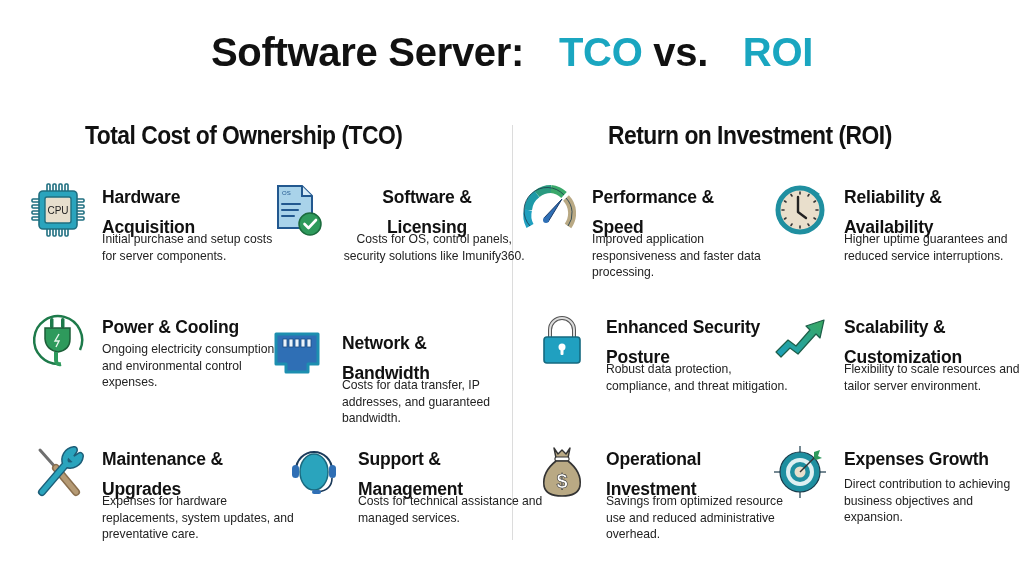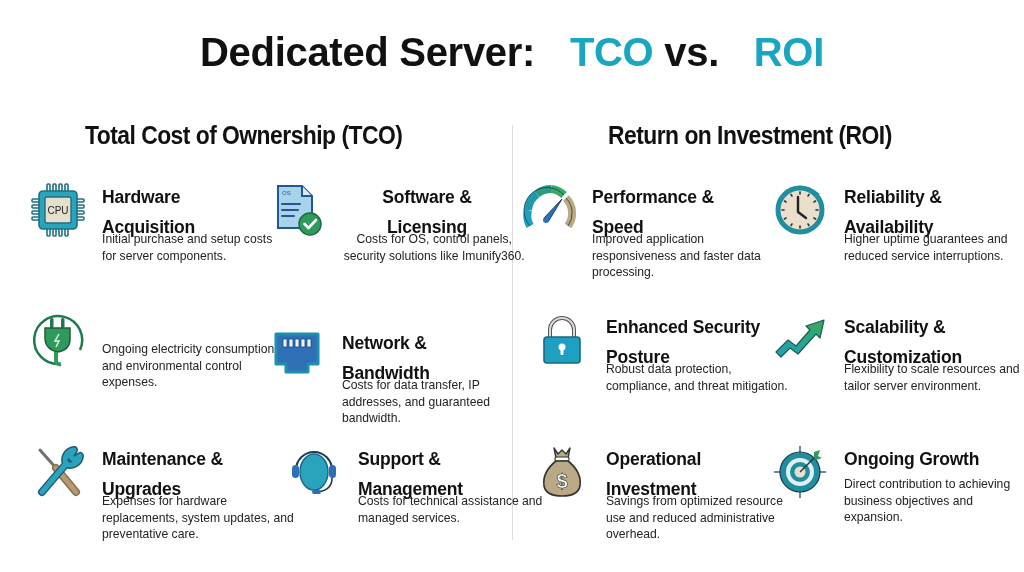--- a/index.html
+++ b/index.html
@@ -16,21 +16,21 @@
     .item .icon svg { width:56px; height:56px; display:block; }
     .item .head { position:absolute; left:72px; top:0; width:170px; font-size:17.5px;
       font-weight:700; line-height:30px; letter-spacing:-0.2px; color:#111; }
     .item .desc { position:absolute; left:72px; width:190px; font-size:13.5px; line-height:16.5px;
       color:#222; transform:scaleX(0.9); transform-origin:left top; width:205px; }
   </style>
 </head>
 <body>
 
 <div class="title" style="--accent:#1aa6c0;">
-  <span>Dedicated Server: </span><span class="accent">TCO</span><span> vs. </span><span class="accent">ROI</span>
+  <span>Software Server: </span><span class="accent">TCO</span><span> vs. </span><span class="accent">ROI</span>
 </div>
 
 <div class="section-title" style="left:85px;">Total Cost of Ownership (TCO)</div>
 <div class="section-title" style="left:608px;">Return on Investment (ROI)</div>
 <div class="divider"></div>
 
 <div class="item" style="left:30px; top:182px;">
   <div class="icon">
     <svg viewBox="0 0 56 56">
       <g stroke="#1f6f80" stroke-width="1.6" fill="#fff">
@@ -83,20 +83,21 @@
   <div class="icon">
     <svg viewBox="0 0 56 56">
       <path d="M30 52 A24 24 0 1 1 50 38" fill="none" stroke="#1d7a4a" stroke-width="2.5"></path>
       <rect x="20" y="6" width="3.5" height="10" rx="1.5" fill="#1d7a4a"></rect>
       <rect x="31" y="6" width="3.5" height="10" rx="1.5" fill="#1d7a4a"></rect>
       <path d="M15 16 H40 V27 Q40 38 28 40 Q16 38 15 27 Z" fill="#2e9a5c" stroke="#1d5e38" stroke-width="1.5"></path>
       <path d="M26 40 V48 Q26 53 31 52" fill="none" stroke="#2e9a5c" stroke-width="4"></path>
       <path d="M29 22 L25 29 H29 L26 35" fill="none" stroke="#e7f5ec" stroke-width="1.4"></path>
     </svg>
   </div>
+  <div class="head">Power &amp; Cooling</div>
   <div class="desc" style="top:29px;">Ongoing electricity consumption and environmental control expenses.</div>
 </div>
 
 <div class="item" style="left:270px; top:300px;margin-top:28px;">
   <div class="icon">
     <svg viewBox="0 0 56 56">
       <path d="M6 6 H48 V36 H38 V44 H16 V36 H6 Z" fill="#2f6fb5" stroke="#1d8fb0" stroke-width="3" stroke-linejoin="round"></path>
       <g fill="#eaf3fb" stroke="#1a4a80" stroke-width="0.8">
         <rect x="13" y="11" width="4" height="8"></rect>
           <rect x="19" y="11" width="4" height="8"></rect>
@@ -239,15 +240,15 @@
           <line x1="48" y1="28" x2="54" y2="28"></line>
         </g>
       <circle cx="28" cy="28" r="20" fill="#1f8fa0" stroke="#1a3a4a" stroke-width="1.2"></circle>
       <circle cx="28" cy="28" r="14" fill="#dff0f2"></circle>
       <circle cx="28" cy="28" r="10" fill="#1f8fa0"></circle>
       <circle cx="28" cy="28" r="5.5" fill="#e9dfcc"></circle>
       <line x1="28" y1="28" x2="44" y2="12" stroke="#333" stroke-width="1.4"></line>
       <path d="M42 8 L48 6 L46 12 L50 14 L44 16 L42 14 Z" fill="#2e9a5c"></path>
     </svg>
   </div>
-  <div class="head">Ongoing Growth</div>
+  <div class="head">Expenses Growth</div>
   <div class="desc" style="top:32px;">Direct contribution to achieving business objectives and expansion.</div>
 </div>
 
 </body></html>

